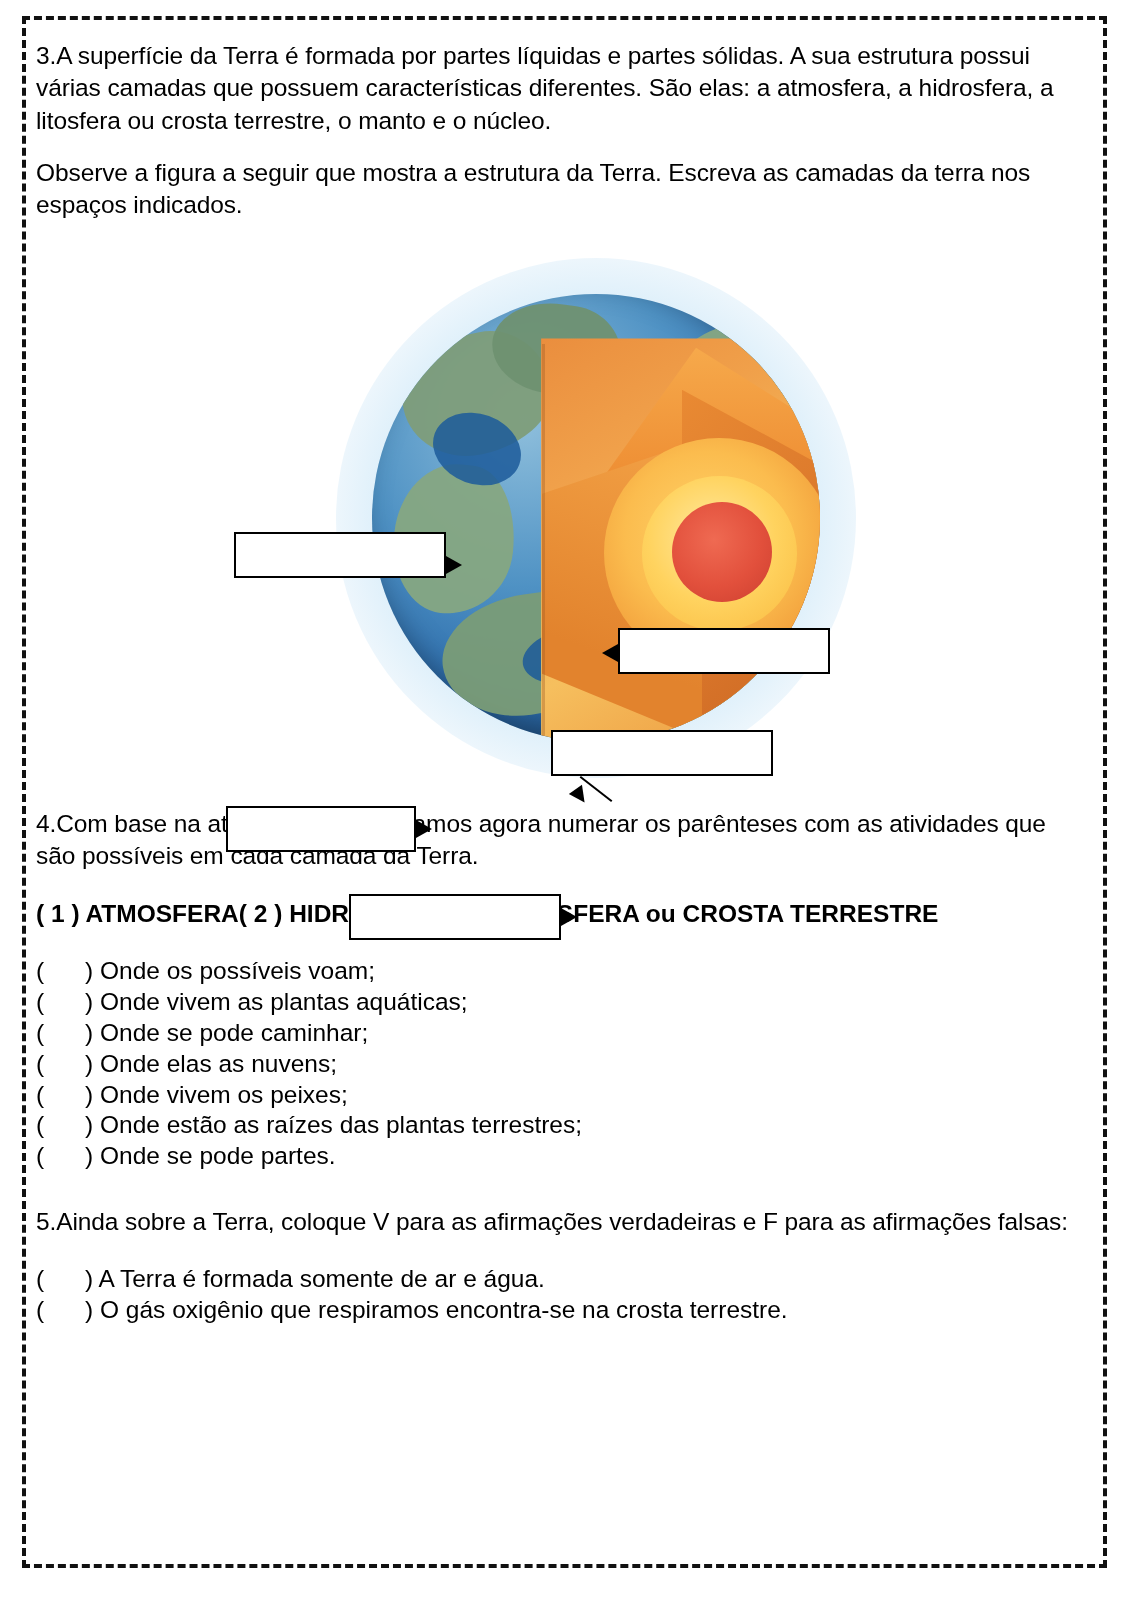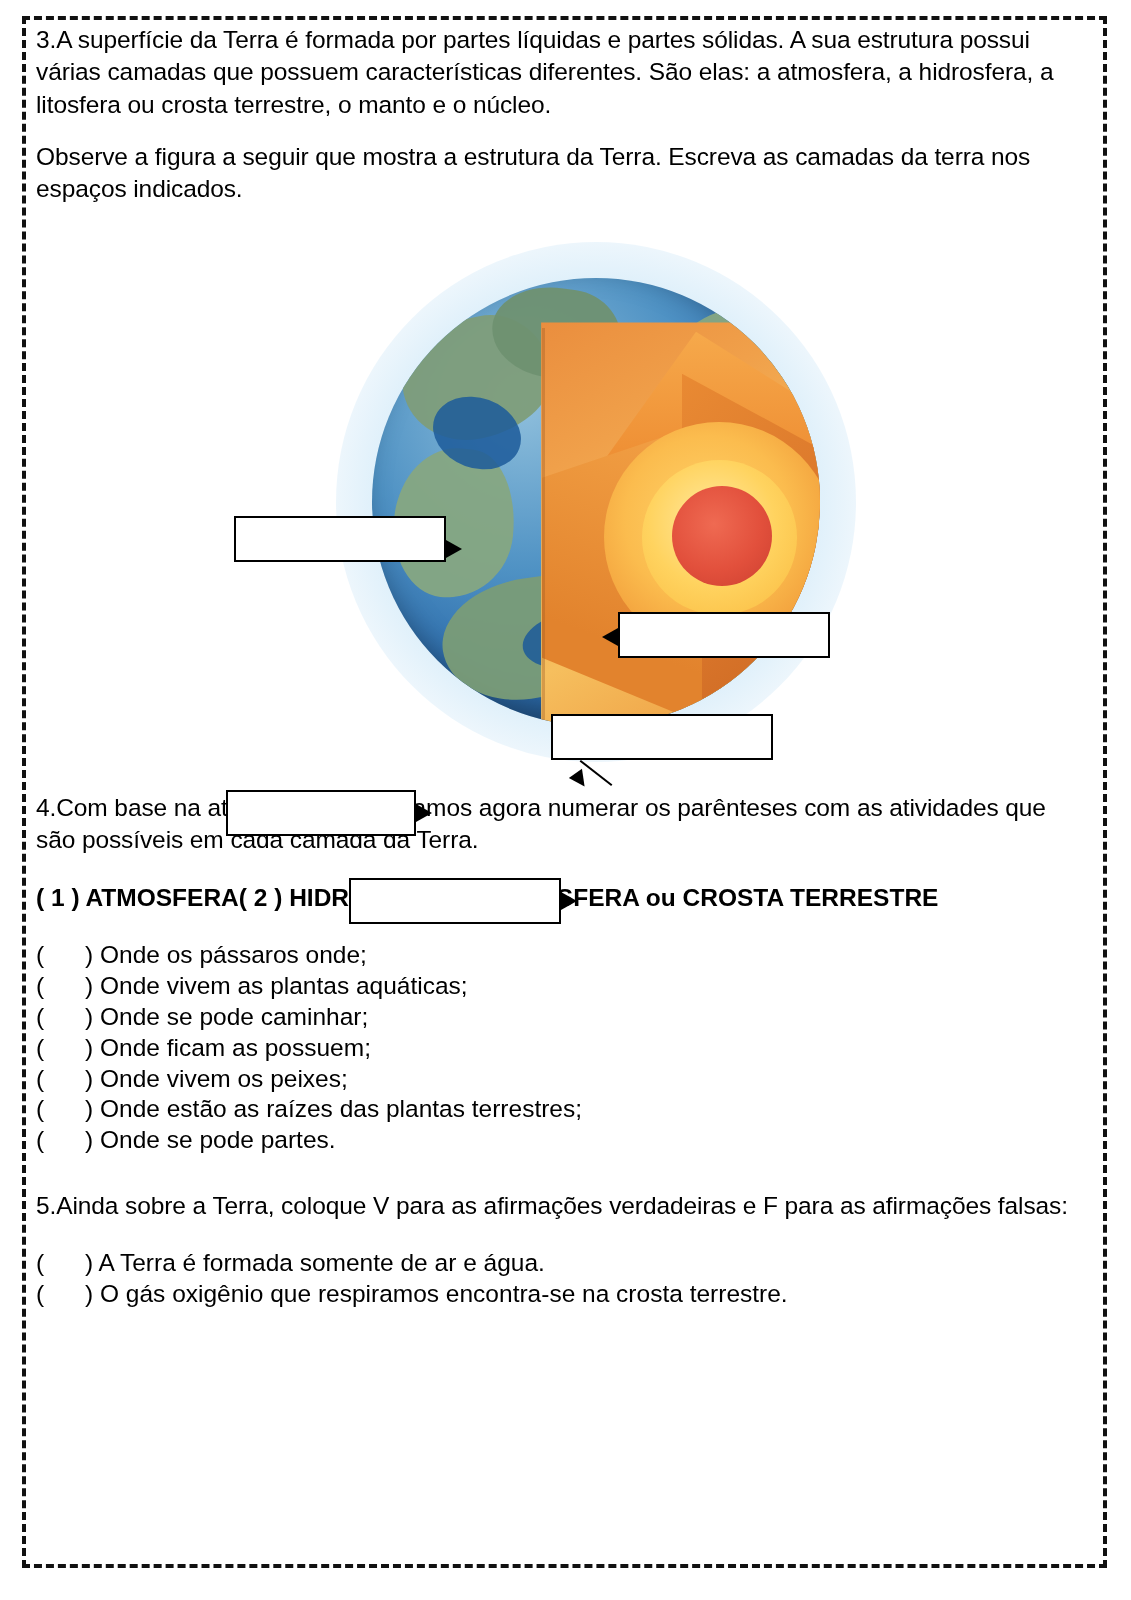--- a/index.html
+++ b/index.html
@@ -26,21 +26,21 @@
     top: 16px;
     width: 1085px;
     height: 1552px;
     border: 4px dashed #111111;
     box-sizing: border-box;
     pointer-events: none;
   }
   .content {
     position: absolute;
     left: 36px;
-    top: 24px;
+    top: 40px;
     width: 1045px;
   }
   p.q {
     margin: 0;
     font-size: 24.5px;
     line-height: 1.32;
     letter-spacing: -0.1px;
   }
   .blk-gap { height: 20px; }
 
@@ -293,24 +293,24 @@
       <div class="lbox" id="box-5"></div>
       <div class="arrow ar-right" style="left:525px; top:660px;"></div>
     </div>
 
     <p class="q">4.Com base na atividade anterior vamos agora numerar os parênteses com as atividades que são possíveis em cada camada da Terra.</p>
     <div class="spacer-md"></div>
     <p class="bold-line">(  1  ) ATMOSFERA(  2  ) HIDROSFERA(  3  ) LITOSFERA ou CROSTA TERRESTRE</p>
     <div class="spacer-md"></div>
 
     <ul class="plain">
-      <li>(      ) Onde os pássaros onde;</li>
+      <li>(      ) Onde os possíveis voam;</li>
       <li>(      ) Onde vivem as plantas aquáticas;</li>
       <li>(      ) Onde se pode caminhar;</li>
-      <li>(      ) Onde ficam as possuem;</li>
+      <li>(      ) Onde elas as nuvens;</li>
       <li>(      ) Onde vivem os peixes;</li>
       <li>(      ) Onde estão as raízes das plantas terrestres;</li>
       <li>(      ) Onde se pode partes.</li>
     </ul>
 
     <div class="spacer-lg"></div>
 
     <p class="q">5.Ainda sobre a Terra, coloque V para as afirmações verdadeiras e F para as afirmações falsas:</p>
     <div class="spacer-md"></div>
 

